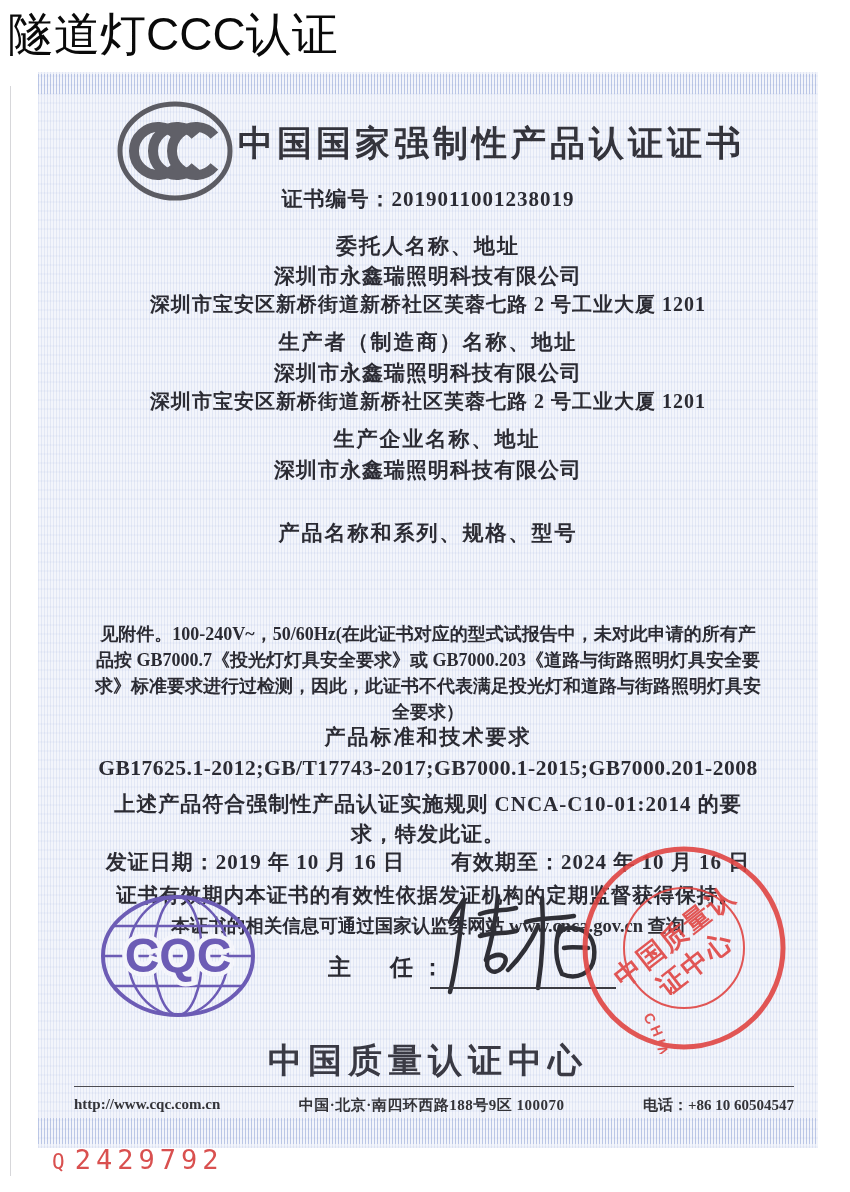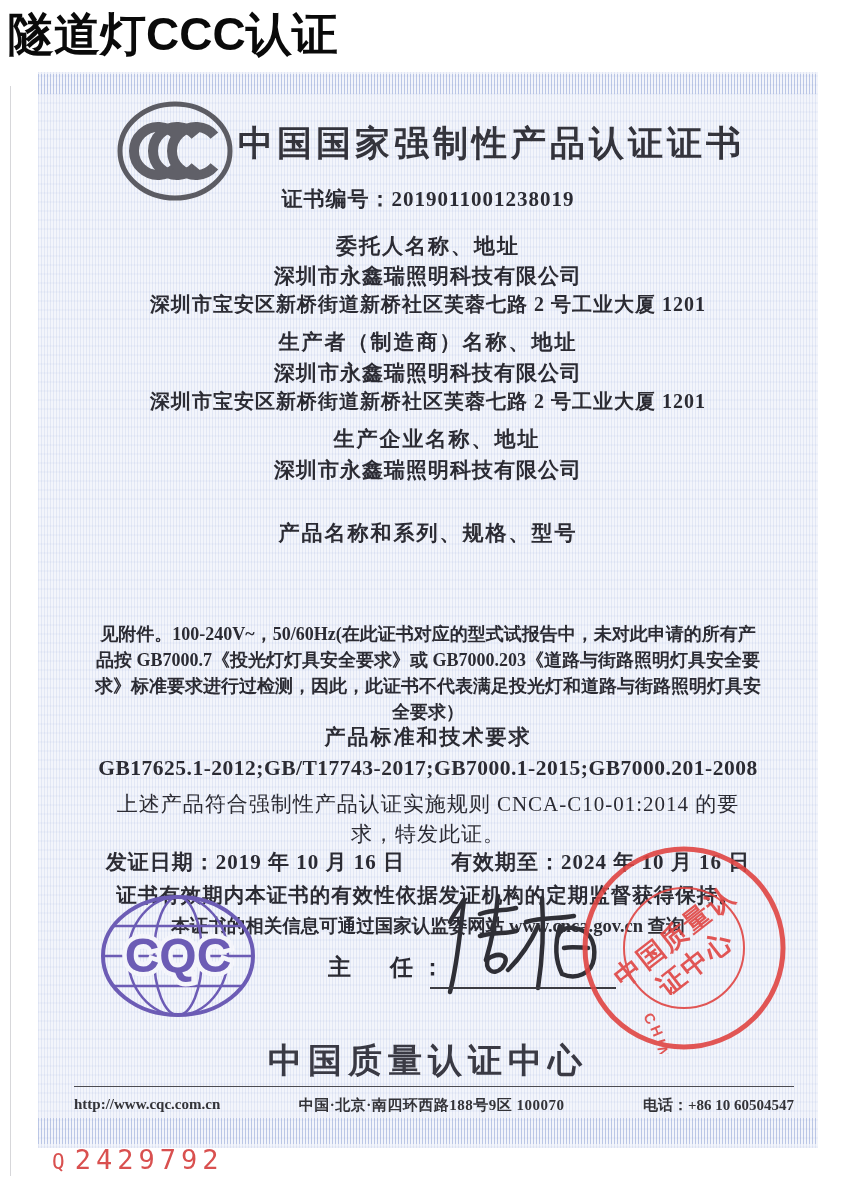--- a/index.html
+++ b/index.html
@@ -2,21 +2,21 @@
 <html lang="zh"><head>
 <meta charset="utf-8">
 <style>
   * { margin:0; padding:0; box-sizing:border-box; }
   html,body { width:850px; height:1192px; background:#ffffff; overflow:hidden; }
   body { font-family:"Liberation Serif","DejaVu Serif",serif; color:#2b2b33; position:relative; }
 
   .page-title{
     position:absolute; left:8px; top:4px;
     font-family:"Liberation Sans","DejaVu Sans",sans-serif;
-    font-weight:700; font-size:46px; color:#0a0a0a; letter-spacing:0px;
+    font-weight:400; font-size:46px; color:#0a0a0a; letter-spacing:0px;
   }
 
   .scan-edge{ position:absolute; left:10px; top:86px; width:1px; height:1090px; background:#d7d7da; }
 
   
   .cert{
     position:absolute; left:38px; top:72px; width:780px; height:1076px;
     background-color:#f3f5fb;
     background-image:
       repeating-linear-gradient(90deg, rgba(122,146,208,0.14) 0 1px, rgba(0,0,0,0) 1px 3px),
@@ -34,21 +34,21 @@
 
   .cert-header-title{
     position:absolute; left:200px; top:48px; width:507px;
     font-weight:bold; font-size:35px; letter-spacing:4px; color:#34343c; text-align:center;
   }
   .ccc-logo{ position:absolute; left:76px; top:26px; }
 
   .block{ position:absolute; left:50%; transform:translateX(-50%); text-align:center; }
   .product-desc{ top:474px; width:630px; font-size:21px; line-height:31px; font-weight:600; letter-spacing:1px; }
   .remark{ top:549px; width:668px; font-size:18px; line-height:26px; font-weight:600; }
-  .conformity{ top:717px; width:660px; font-size:21px; line-height:30px; font-weight:400; letter-spacing:1px;text-align:center; }
+  .conformity{ top:717px; width:660px; font-size:21px; line-height:30px; font-weight:700; letter-spacing:1px;text-align:center; }
 
   .standards{ font-size:21.5px; font-weight:600; letter-spacing:0.5px; }
 
   .dates{ top:776px; font-weight:bold; font-size:21px; letter-spacing:1px; }
   .dates .gap{ display:inline-block; width:46px; }
   .validity{ top:809px; font-weight:bold; font-size:20.5px; letter-spacing:1px; }
   .query{ top:841px; font-weight:600; font-size:18.5px; }
 
   .director-row{ position:absolute; left:290px; top:880px; font-size:23px; font-weight:bold; letter-spacing:8px; }
   .sig-underline{ position:absolute; left:392px; top:915px; width:186px; height:2px; background:#3c3c42; }

